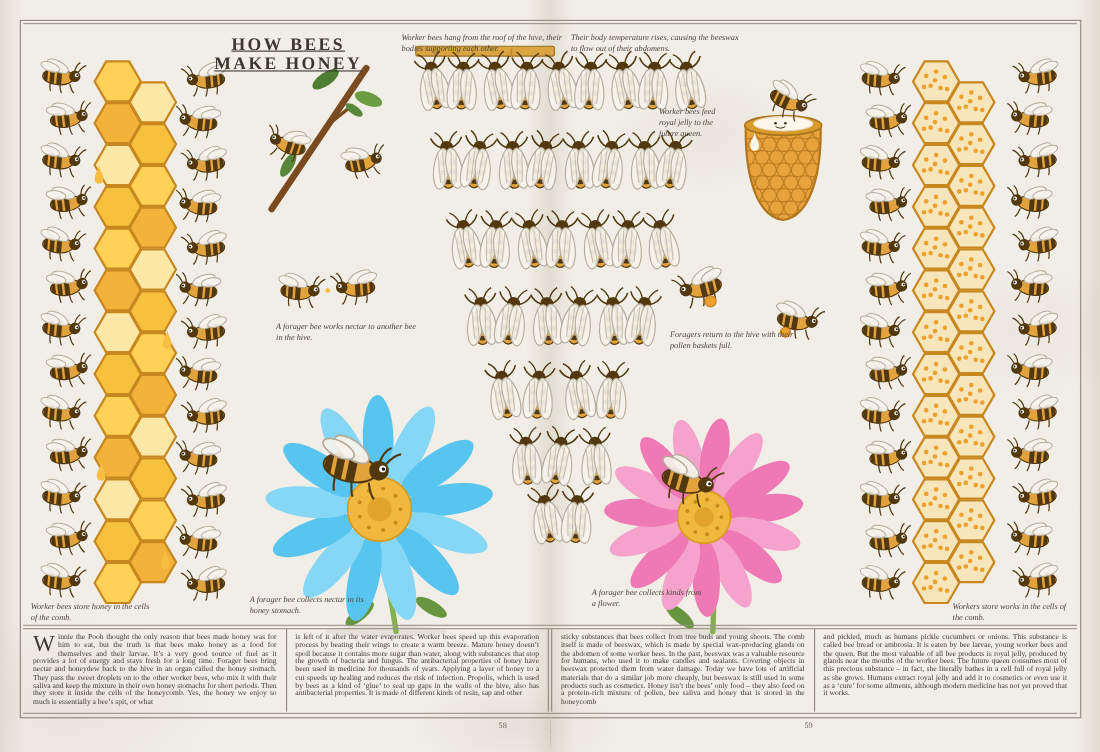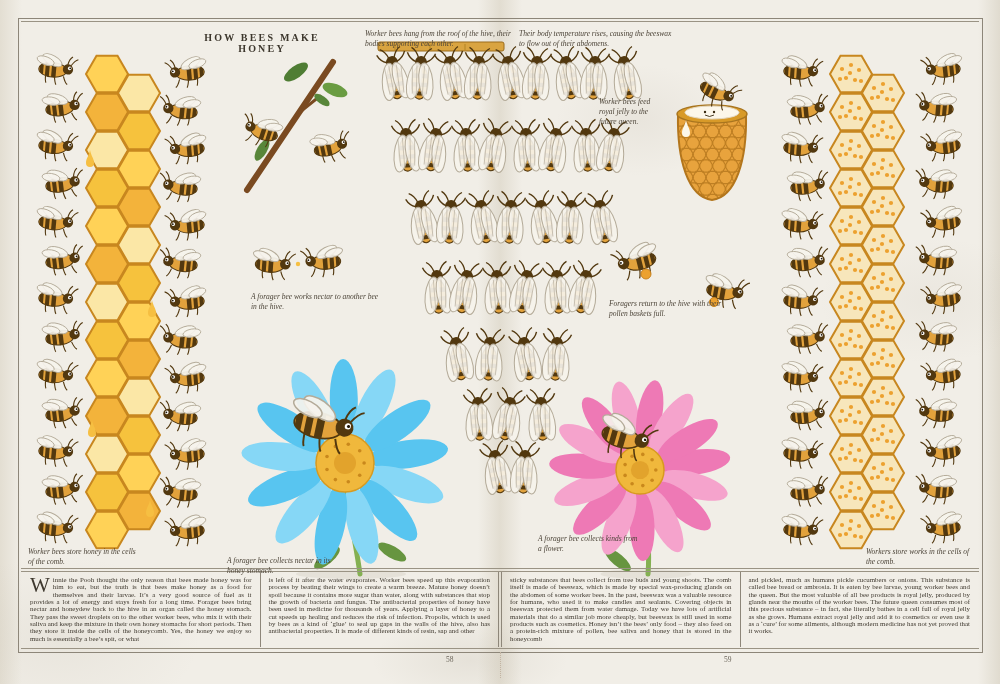--- a/index.html
+++ b/index.html
@@ -11,34 +11,35 @@
       radial-gradient(120px 80px at 640px 120px, rgba(160,150,130,.10), transparent 70%),
       radial-gradient(200px 120px at 60px 640px, rgba(160,150,130,.10), transparent 70%),
       radial-gradient(160px 90px at 930px 300px, rgba(160,150,130,.08), transparent 70%),
       linear-gradient(90deg,#e3ded2 0,#f1eee7 2.2%,#f1eee7 47.8%,#e2ddd1 50%,#f1eee7 52.2%,#f1eee7 97.8%,#e0dbcf 100%);
   }
   #art{position:absolute;left:0;top:0;width:1000px;height:684px;}
   .frame{position:absolute;left:18px;top:18px;width:963px;height:633px;border:1px solid #8d8679;pointer-events:none;}
   .rule-h{position:absolute;left:21px;width:958px;height:0;border-top:1px solid #9a9384;pointer-events:none;}
   .title{
     position:absolute;left:182px;top:32px;width:160px;text-align:center;
-    font-size:10px;font-weight:bold;letter-spacing:2.2px;color:#3d372d;
+    font-size:16px;font-weight:bold;letter-spacing:2.2px;color:#3d372d;
     font-family:"Liberation Serif",serif;
+    text-decoration:underline;
   }
   .cap{position:absolute;font-style:italic;font-size:7.5px;line-height:1.3;color:#4c4438;}
   .textbox{
     position:absolute;left:22px;top:572px;width:956px;height:75px;
     display:flex;align-items:stretch;background:transparent;
   }
   .tcol{flex:1 1 0;padding:4px 8px 0 8px;font-size:6.9px;line-height:7.35px;
     text-align:justify;color:#3e382e;overflow:hidden;}
   .vsep{width:0;border-left:1px solid #8d8679;margin:0;}
   .vsep.center{width:2px;border-left:1px solid #8d8679;border-right:1px solid #8d8679;}
   .dropcap{float:left;font-size:21px;line-height:15px;padding:2px 3px 0 0;color:#3e382e;}
-  .pagenum{position:absolute;top:655px;width:22px;font-size:7.5px;color:#6b655a;}
+  .pagenum{position:absolute;top:655px;width:22px;text-align:center;font-size:7.5px;color:#6b655a;}
   .spine-dots{position:absolute;left:500px;top:652px;height:26px;width:0;border-left:1px dotted #c2b4a2;}
 </style>
 </head>
 <body>
 
 <div id="stage">
 
   <svg id="art" viewBox="0 0 1000 684">
       <defs>
 <clipPath id="cpSide">
@@ -596,21 +597,21 @@
   <div class="rule-h" style="top:571px"></div>
   <div class="rule-h" style="top:648px"></div>
 
   <div class="title">HOW BEES MAKE HONEY</div>
 
   <div class="cap" style="left:519px;top:29px;width:160px">Their body temperature rises, causing the beeswax to flow out of their abdomens.</div>
   <div class="cap" style="left:365px;top:29px;width:152px">Worker bees hang from the roof of the hive, their bodies supporting each other.</div>
   <div class="cap" style="left:599px;top:97px;width:68px">Worker bees feed royal jelly to the future queen.</div>
   <div class="cap" style="left:251px;top:292px;width:130px">A forager bee works nectar to another bee in the hive.</div>
   <div class="cap" style="left:609px;top:299px;width:125px">Foragers return to the hive with their pollen baskets full.</div>
-  <div class="cap" style="left:227px;top:556px;width:122px">A forager bee collects nectar in its honey stomach.</div>
+  <div class="cap" style="left:227px;top:540px;width:122px">A forager bee collects nectar in its honey stomach.</div>
   <div class="cap" style="left:538px;top:534px;width:100px">A forager bee collects kinds from a flower.</div>
   <div class="cap" style="left:28px;top:547px;width:112px">Worker bees store honey in the cells of the comb.</div>
   <div class="cap" style="left:866px;top:547px;width:105px">Workers store works in the cells of the comb.</div>
 
   <div class="textbox">
     <div class="tcol"><span class="dropcap">W</span><span>innie the Pooh thought the only reason that bees made honey was for him to eat, but the truth is that bees make honey as a food for themselves and their larvae. It’s a very good source of fuel as it provides a lot of energy and stays fresh for a long time. Forager bees bring nectar and honeydew back to the hive in an organ called the honey stomach. They pass the sweet droplets on to the other worker bees, who mix it with their saliva and keep the mixture in their own honey stomachs for short periods. Then they store it inside the cells of the honeycomb. Yes, the honey we enjoy so much is essentially a bee’s spit, or what</span></div>
     <div class="vsep"></div>
     <div class="tcol">is left of it after the water evaporates. Worker bees speed up this evaporation process by beating their wings to create a warm breeze. Mature honey doesn’t spoil because it contains more sugar than water, along with substances that stop the growth of bacteria and fungus. The antibacterial properties of honey have been used in medicine for thousands of years. Applying a layer of honey to a cut speeds up healing and reduces the risk of infection. Propolis, which is used by bees as a kind of ‘glue’ to seal up gaps in the walls of the hive, also has antibacterial properties. It is made of different kinds of resin, sap and other</div>
     <div class="vsep center"></div>
     <div class="tcol">sticky substances that bees collect from tree buds and young shoots. The comb itself is made of beeswax, which is made by special wax-producing glands on the abdomen of some worker bees. In the past, beeswax was a valuable resource for humans, who used it to make candles and sealants. Covering objects in beeswax protected them from water damage. Today we have lots of artificial materials that do a similar job more cheaply, but beeswax is still used in some products such as cosmetics. Honey isn’t the bees’ only food – they also feed on a protein-rich mixture of pollen, bee saliva and honey that is stored in the honeycomb</div>

